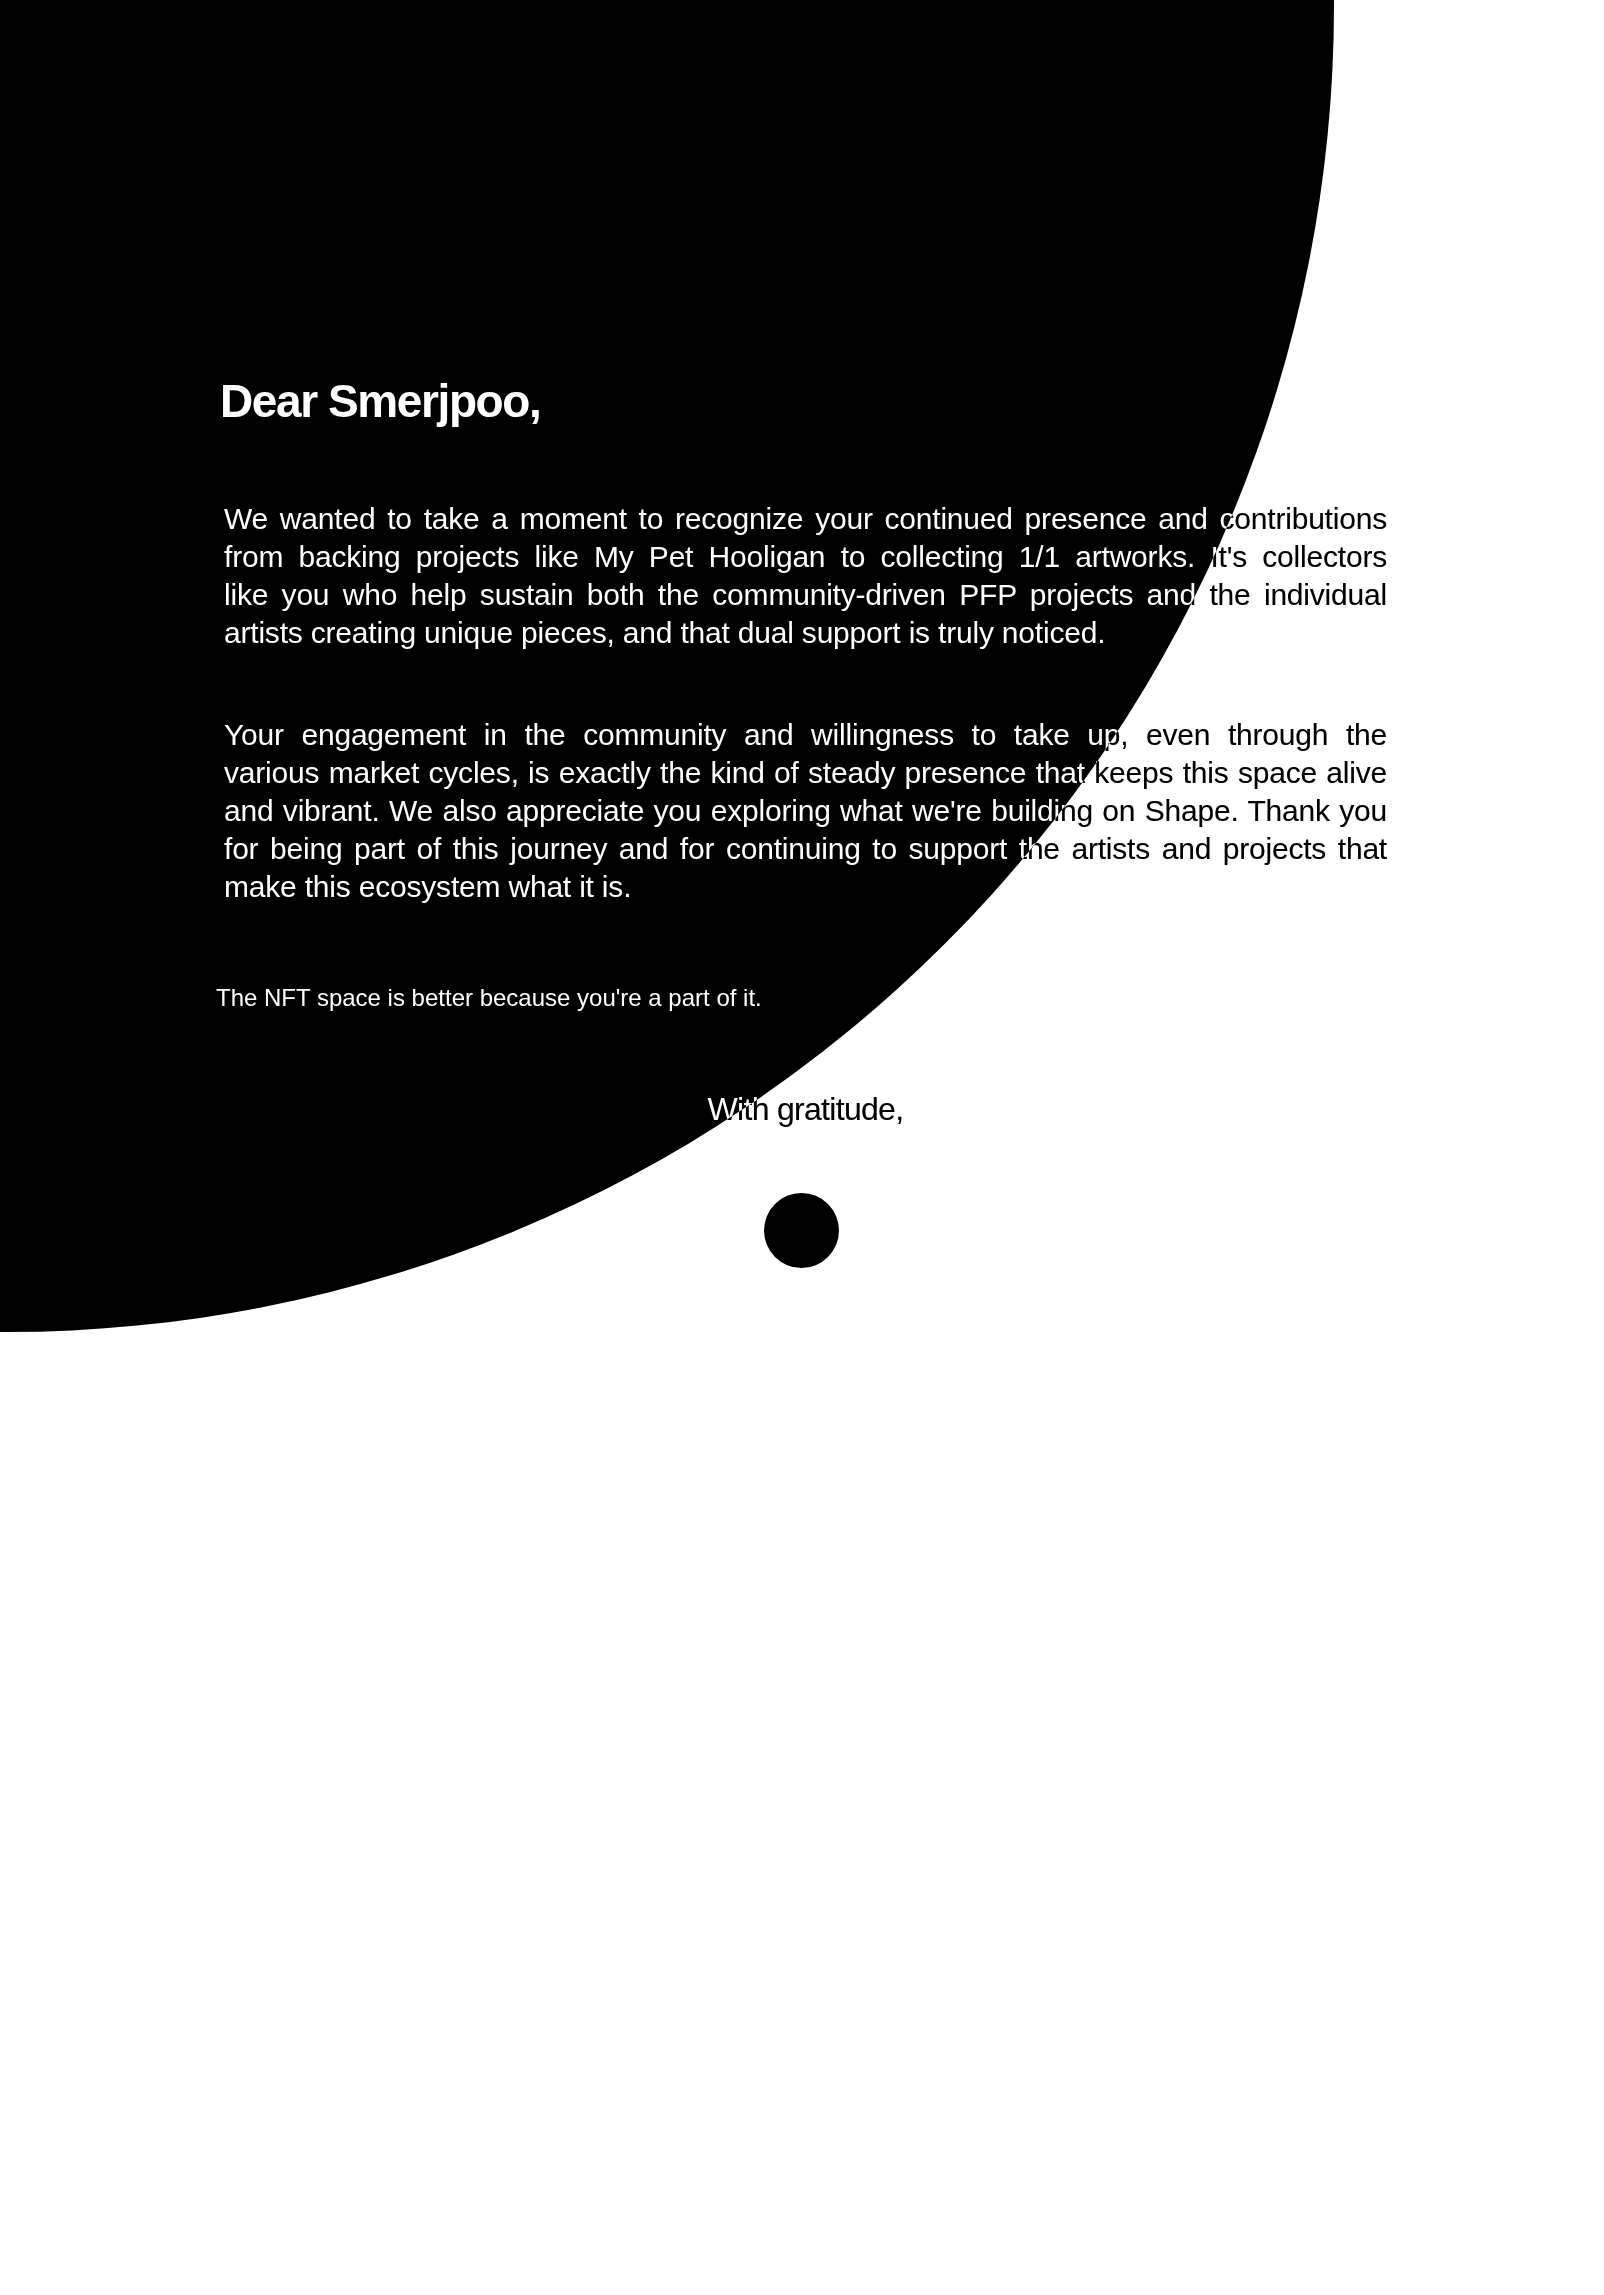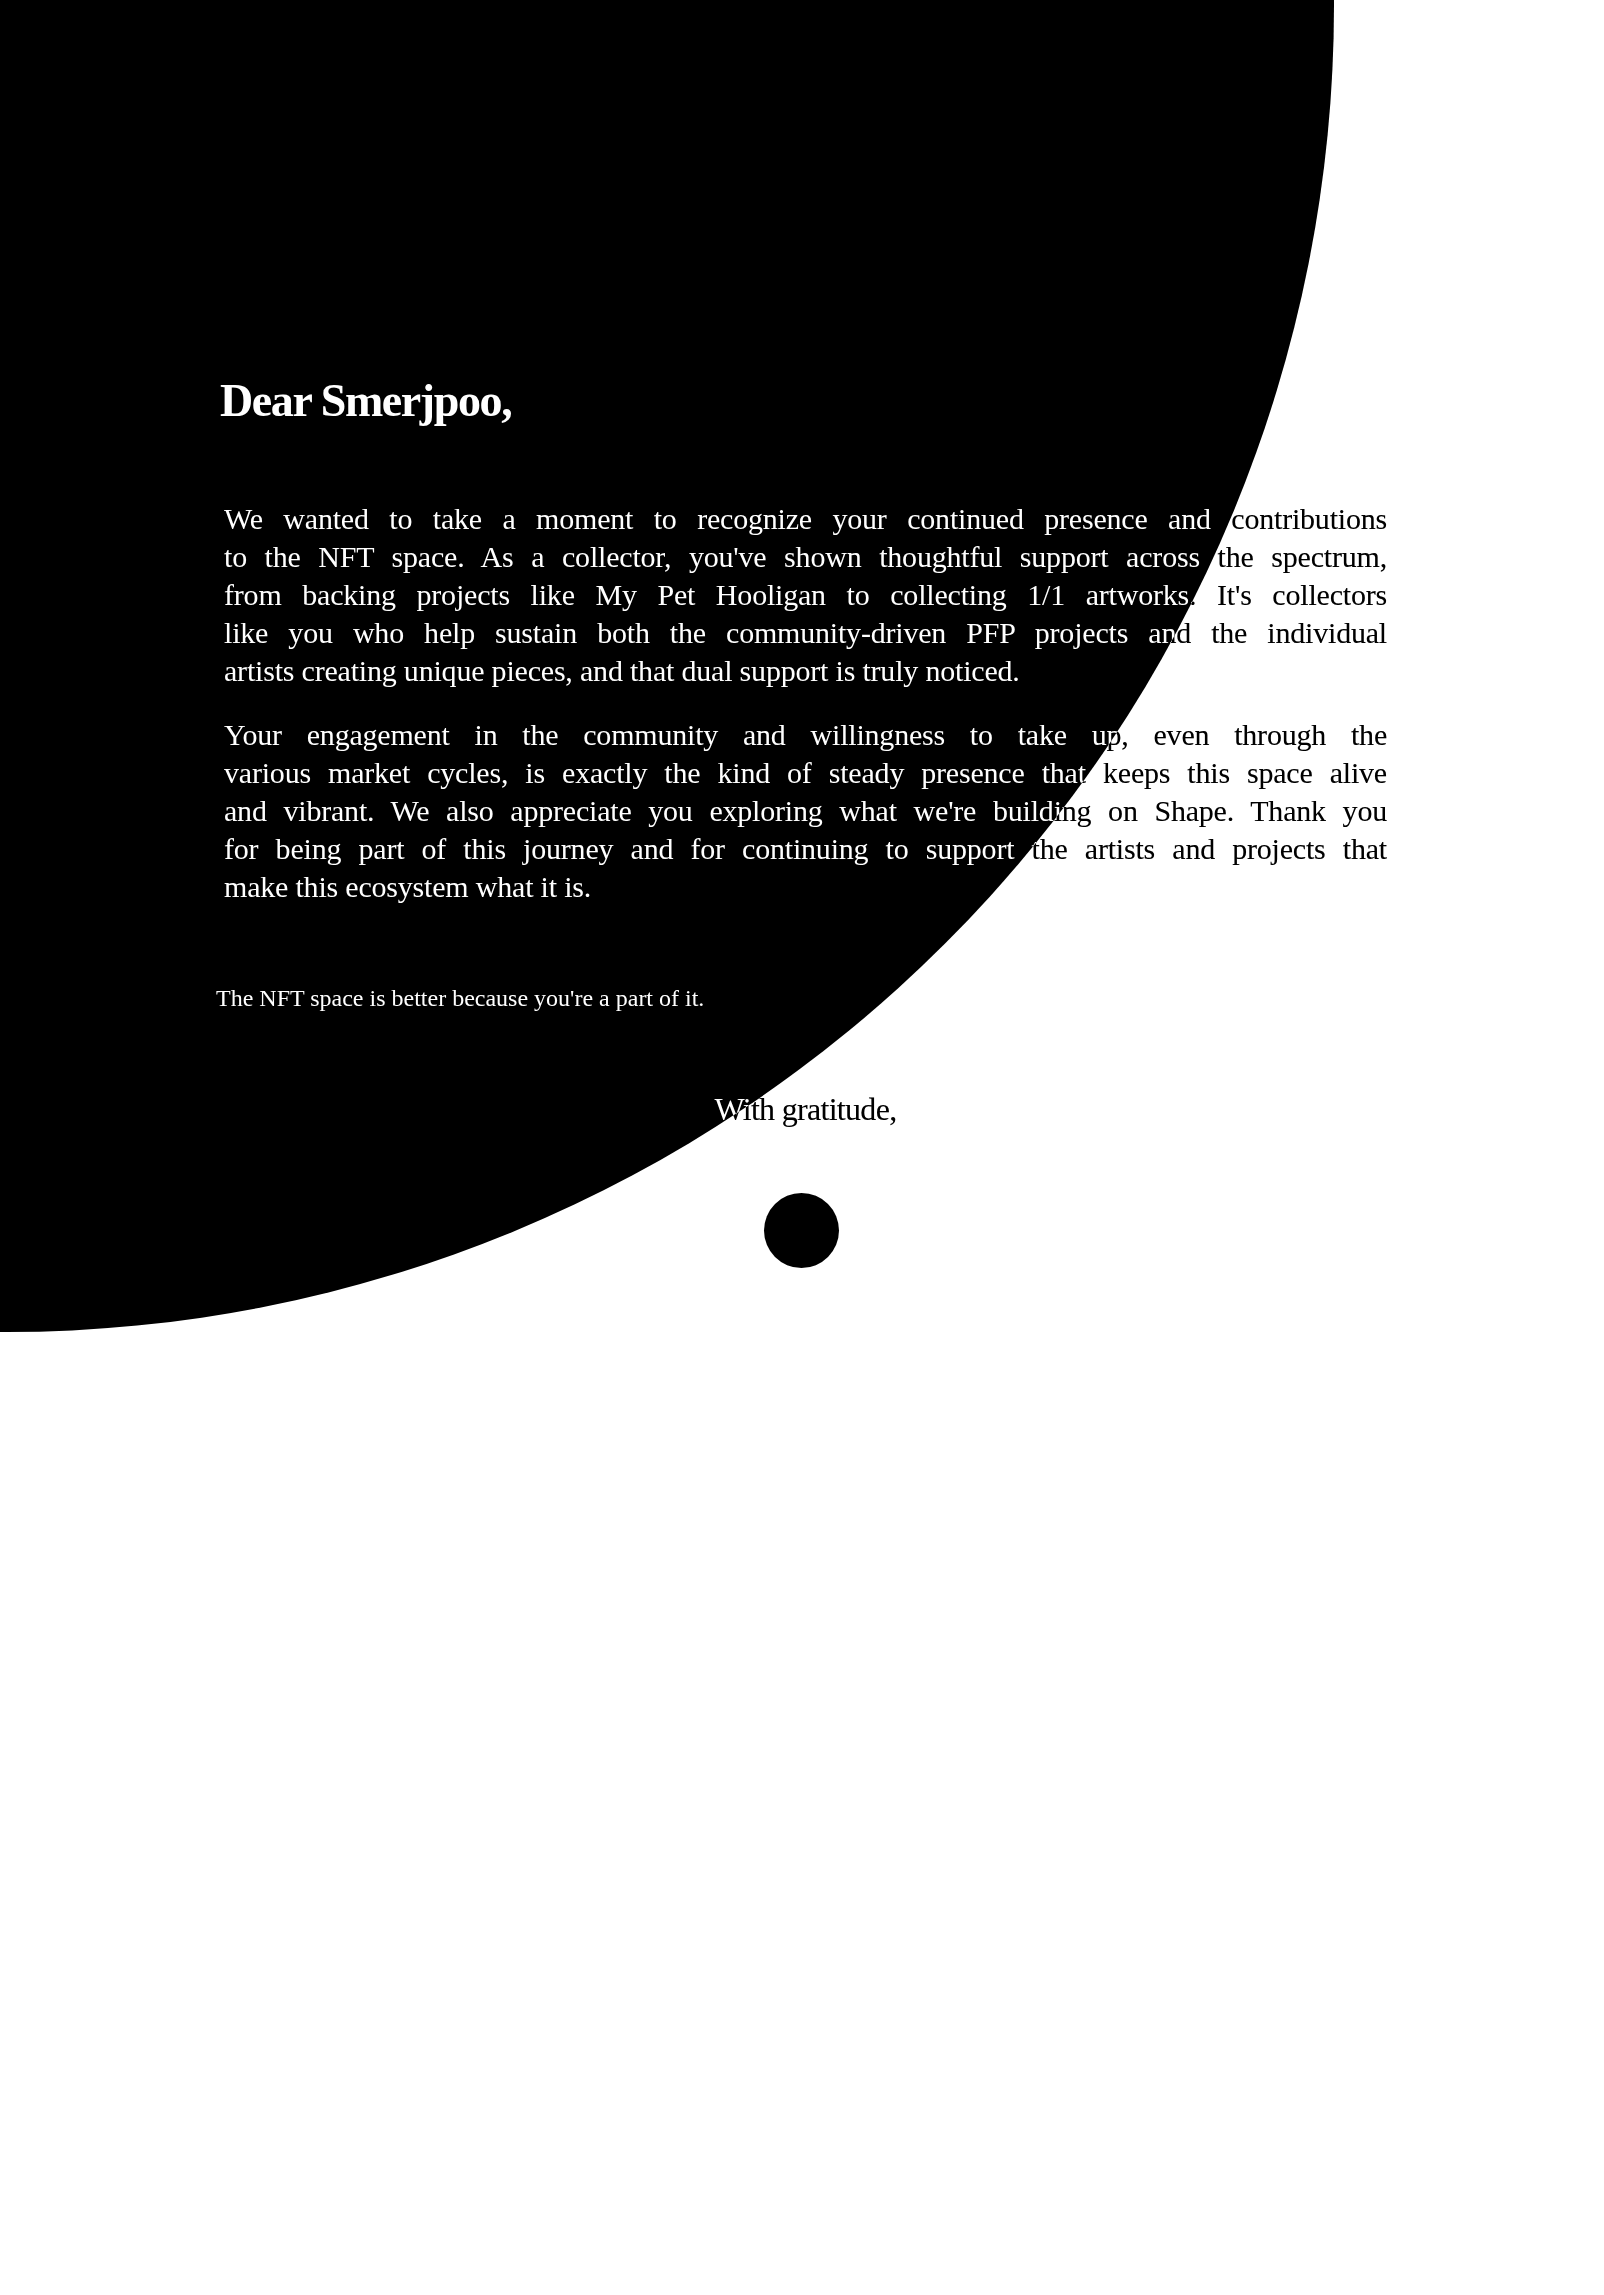--- a/index.html
+++ b/index.html
@@ -2,21 +2,21 @@
 <html style="font-size:11px"><head>
 <meta charset="utf-8">
 <style>
   html, body { margin: 0; padding: 0; }
   .page {
     position: relative;
     width: 1584px;
     height: 2295px;
     background: #ffffff;
     overflow: hidden;
-    font-family: Liberation Serif, serif;
+    font-family: Liberation Sans, sans-serif;
   }
   .big-circle {
     position: absolute;
     left: -1320px;
     top: -1322px;
     width: 2654px;
     height: 2654px;
     border-radius: 50%;
     background: #000000;
   }
@@ -94,21 +94,20 @@
 <div class="page">
 
   <div class="big-circle"></div>
 
   <div class="blend-layer">
 
     <h1 class="salutation">Dear Smerjpoo,</h1>
 
     <div class="para p1">
       <div class="jl">We wanted to take a moment to recognize your continued presence and contributions</div>
-      <div class="jl">to the NFT space. As a collector, you've shown thoughtful support across the spectrum,</div>
       <div class="jl">from backing projects like My Pet Hooligan to collecting 1/1 artworks. It's collectors</div>
       <div class="jl">like you who help sustain both the community-driven PFP projects and the individual</div>
       <div class="last">artists creating unique pieces, and that dual support is truly noticed.</div>
     </div>
 
     <div class="para p2">
       <div class="jl">Your engagement in the community and willingness to take up, even through the</div>
       <div class="jl">various market cycles, is exactly the kind of steady presence that keeps this space alive</div>
       <div class="jl">and vibrant. We also appreciate you exploring what we're building on Shape. Thank you</div>
       <div class="jl">for being part of this journey and for continuing to support the artists and projects that</div>

